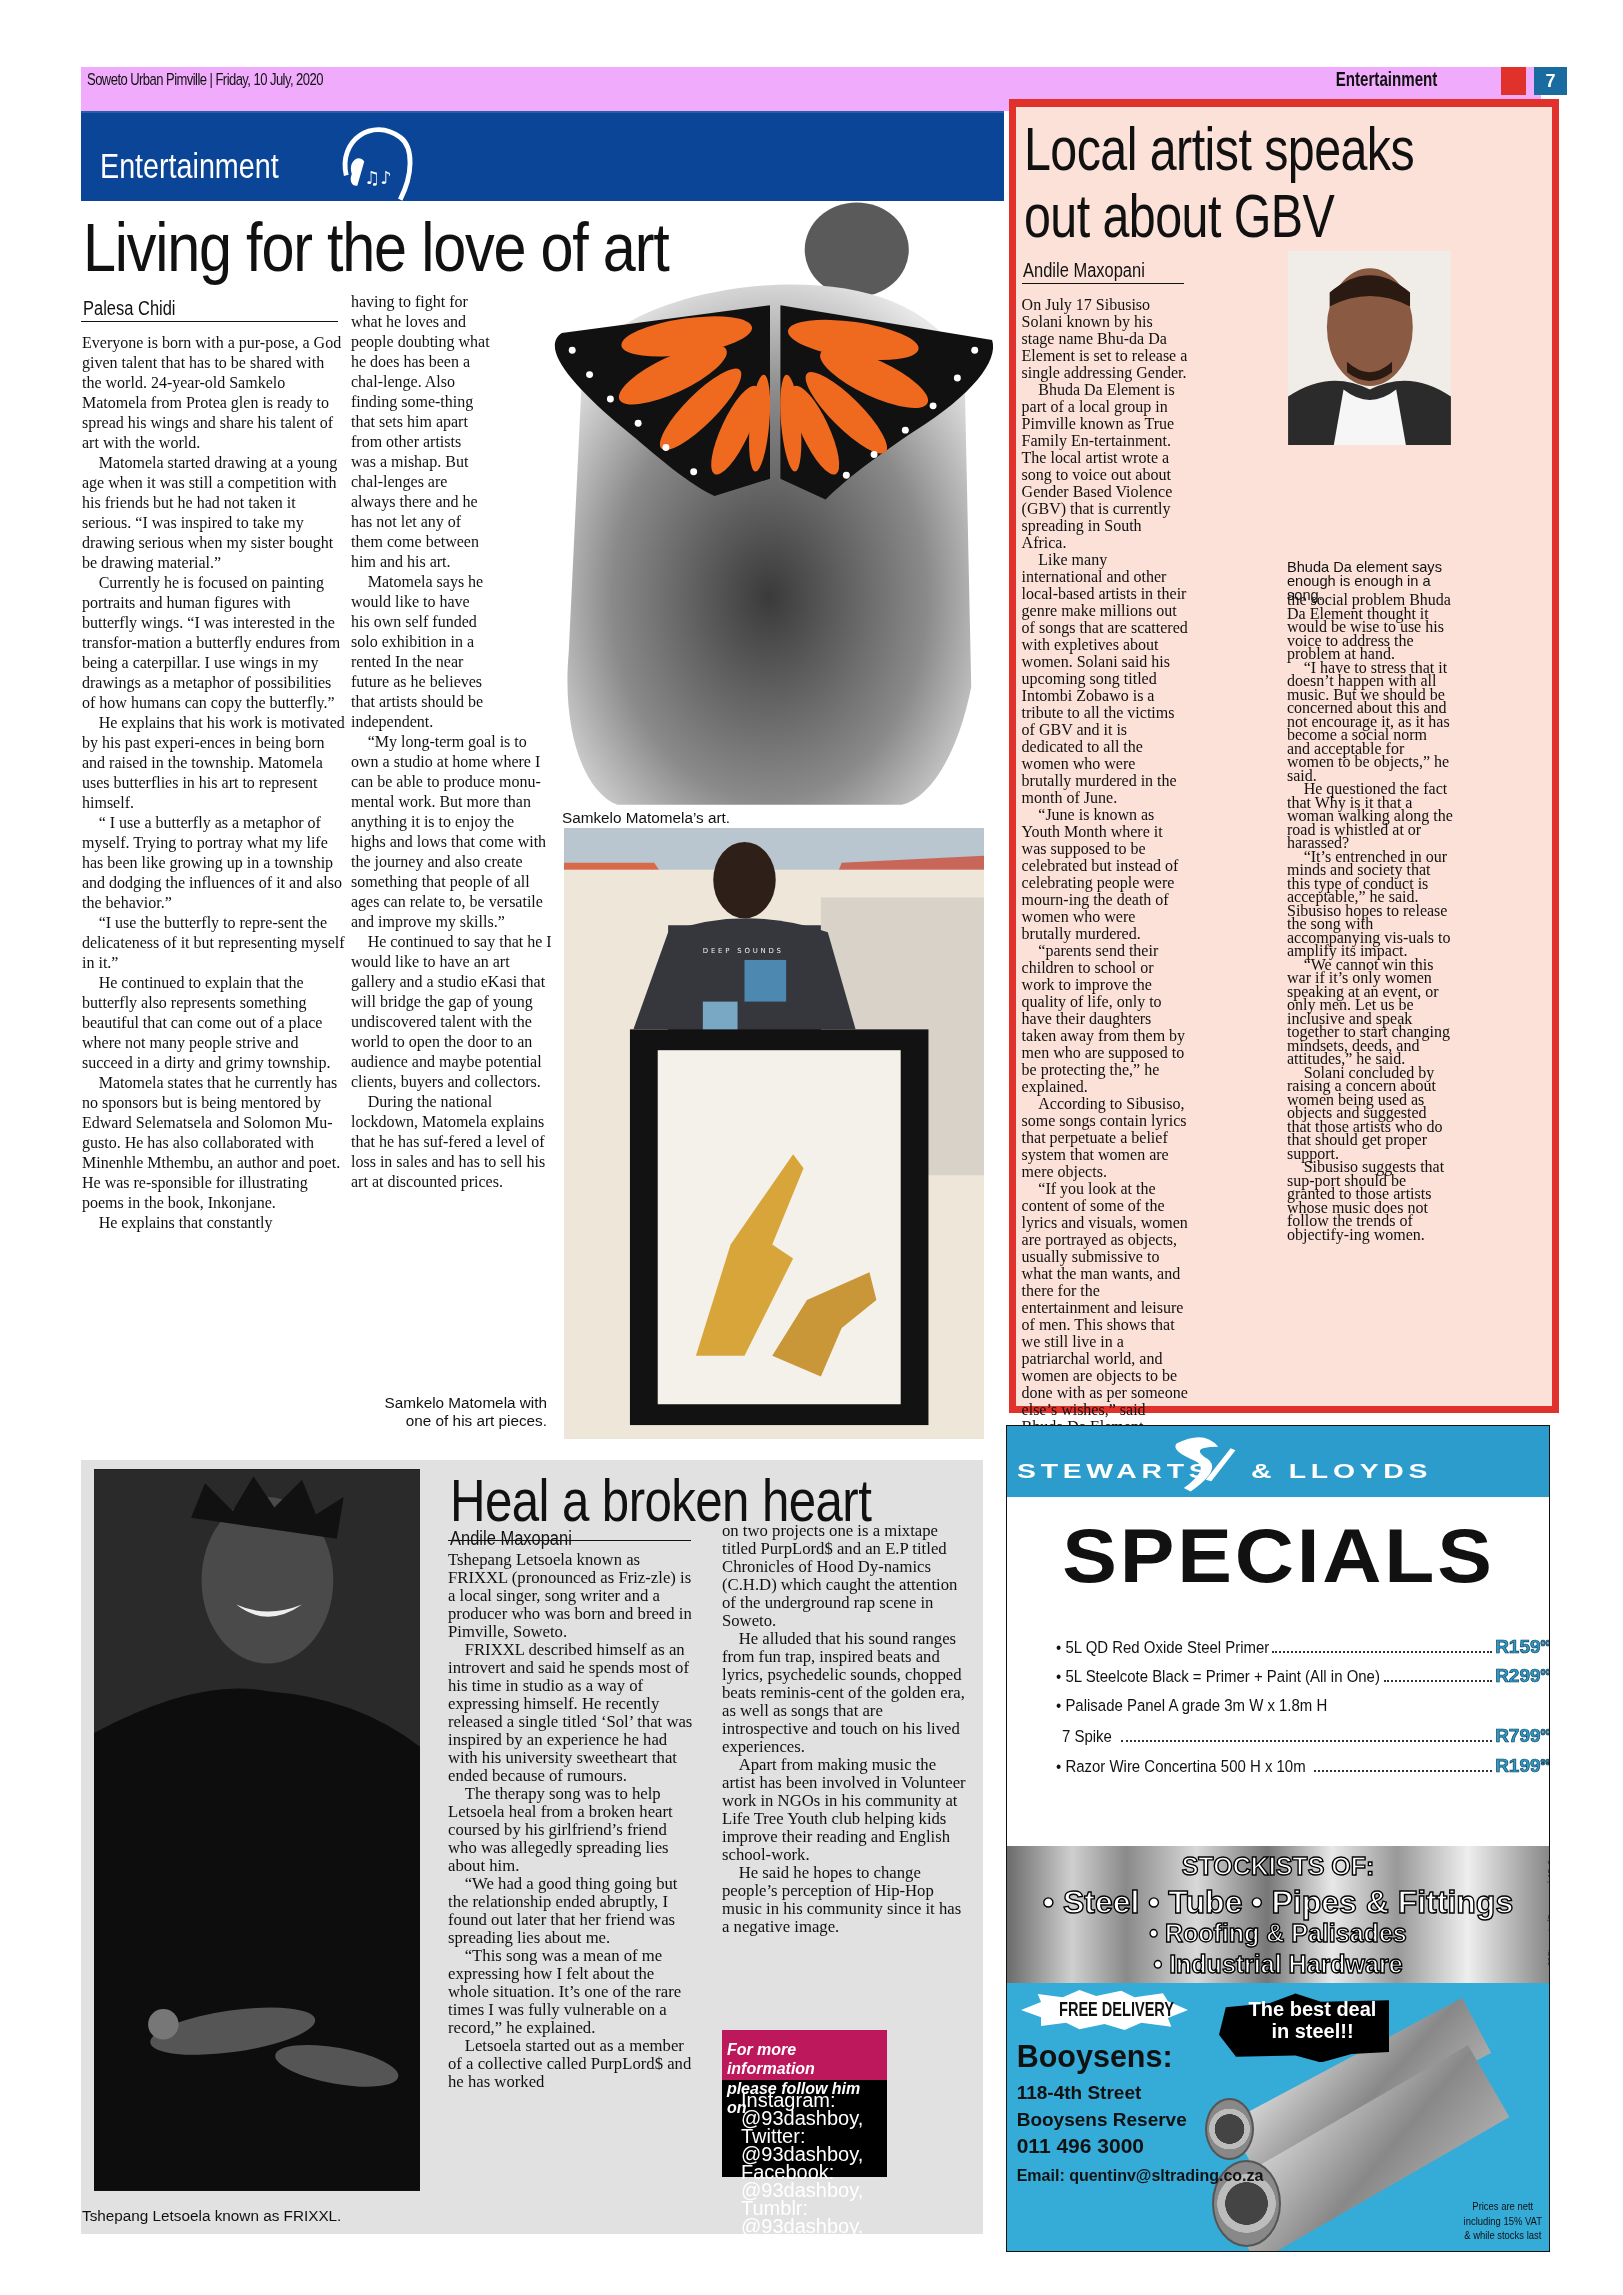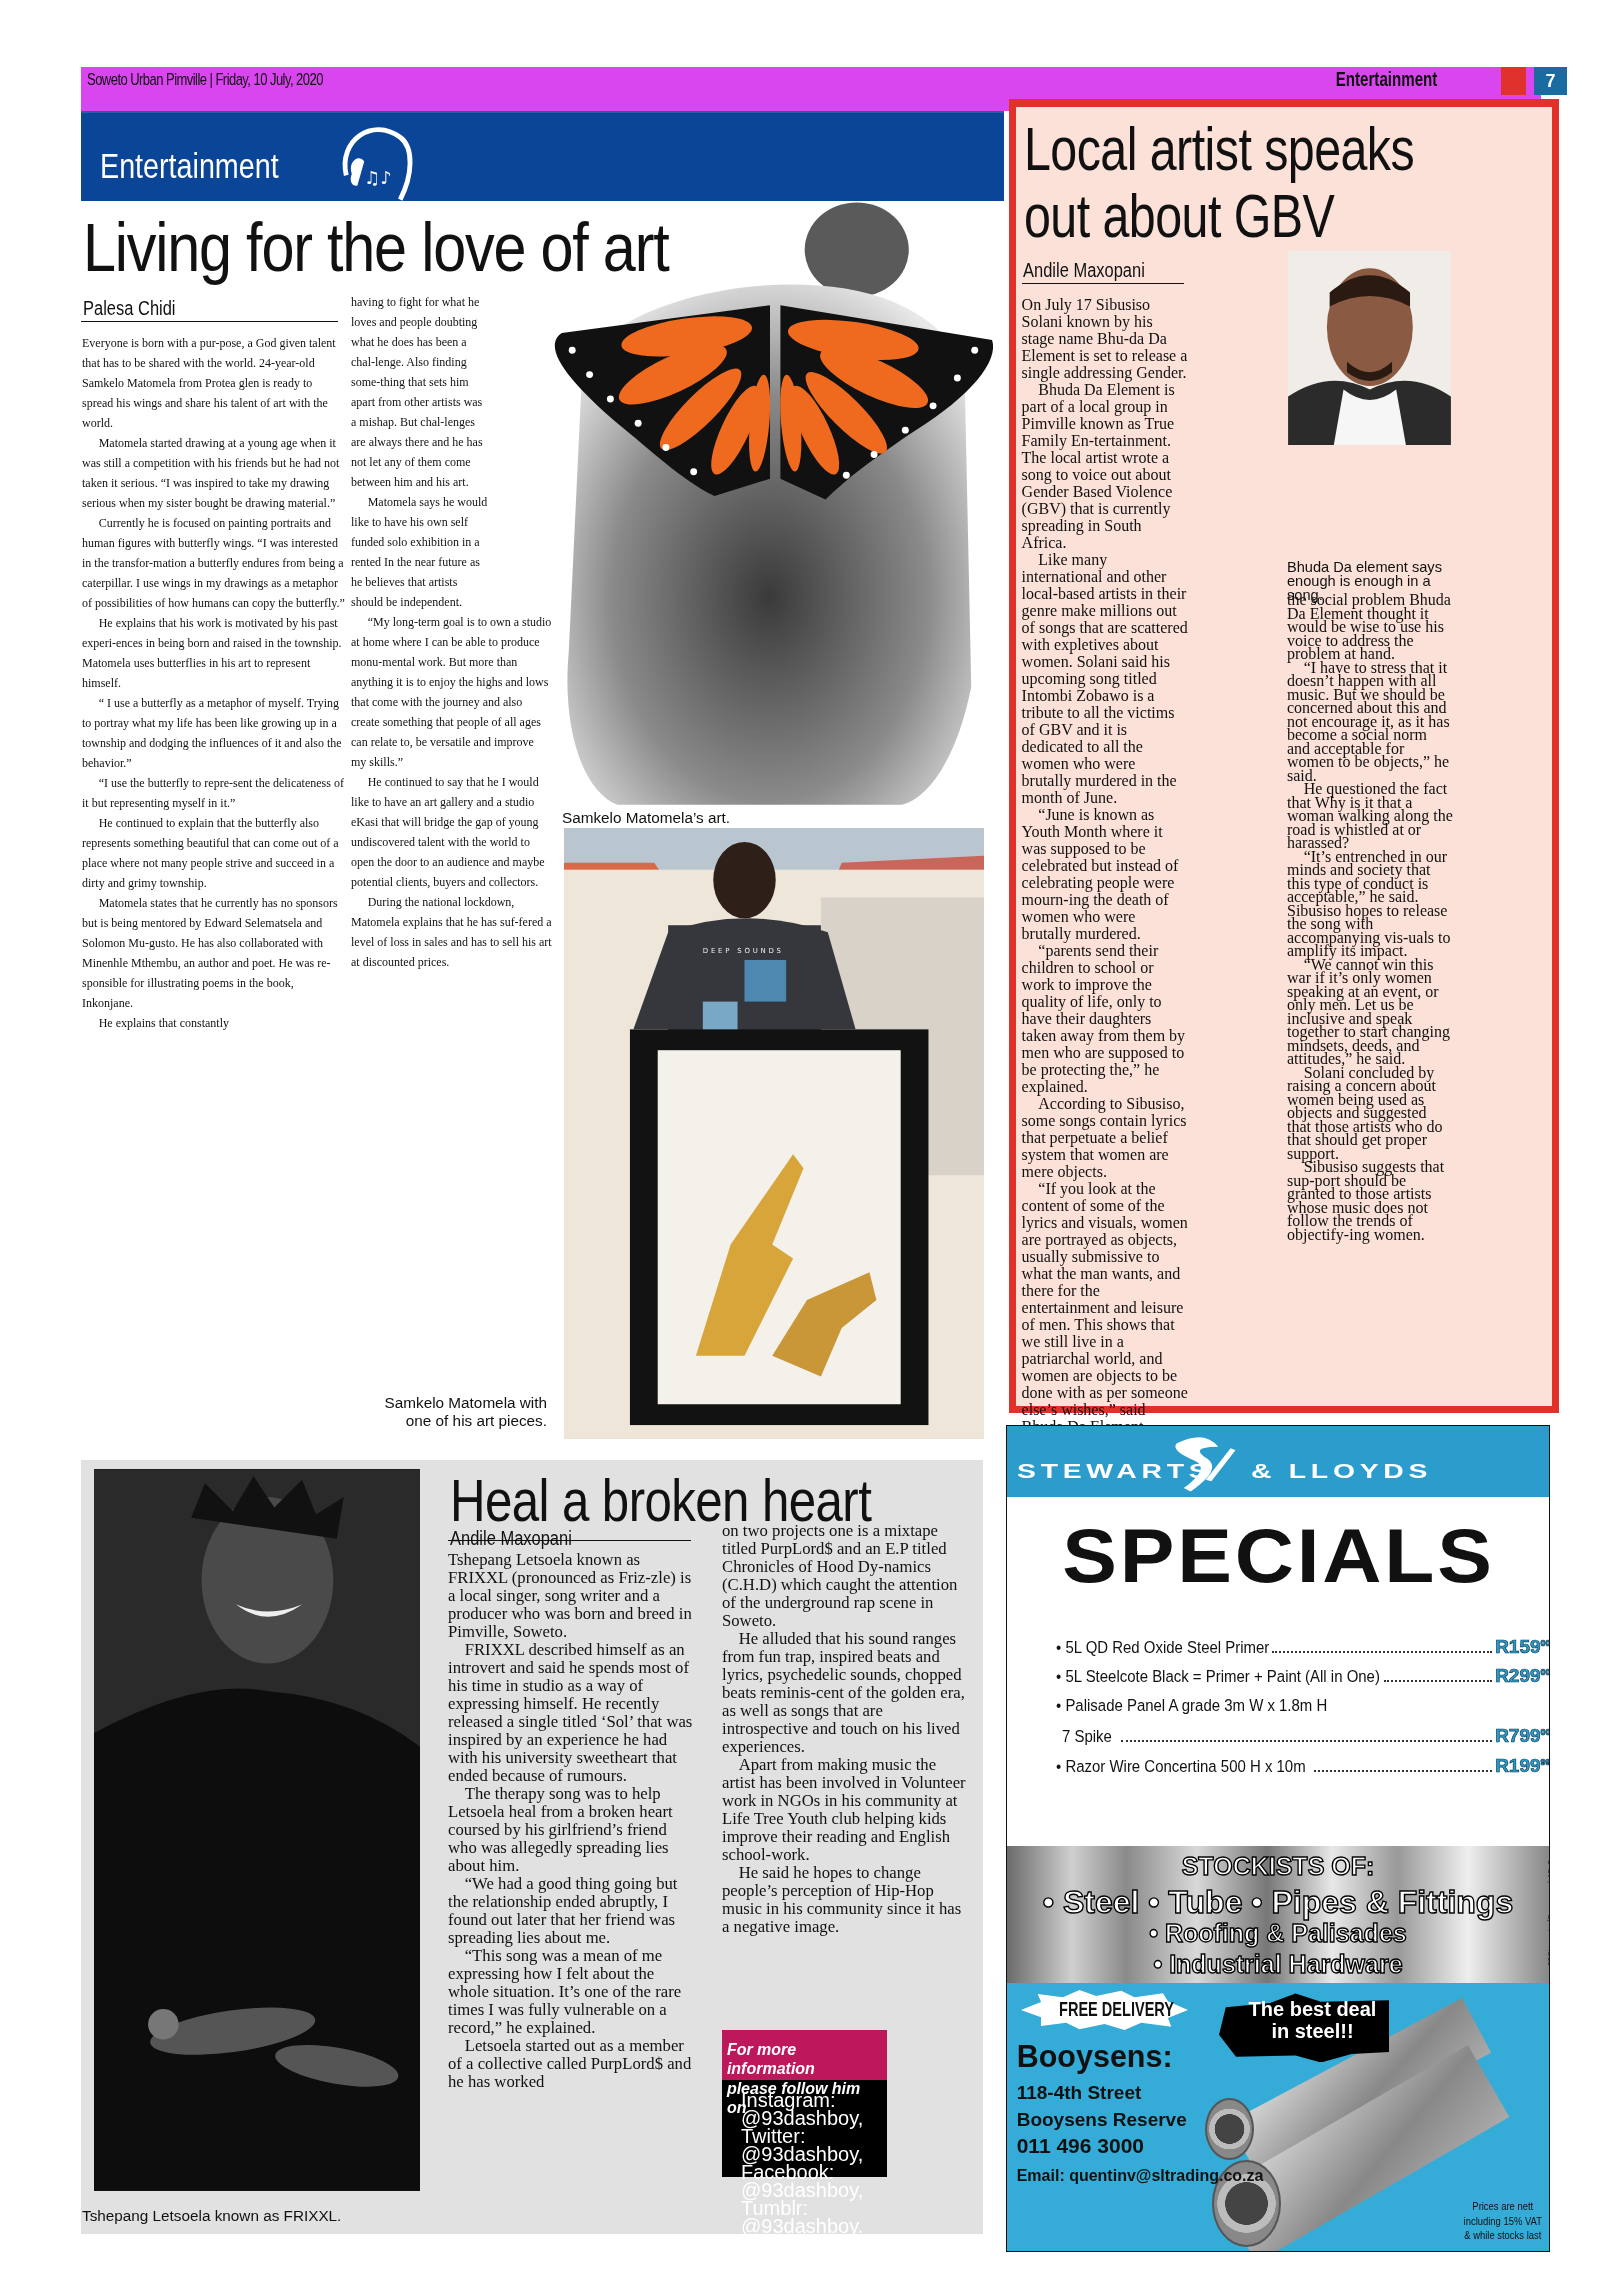--- a/index.html
+++ b/index.html
@@ -2,37 +2,37 @@
 <html style="font-size:11px"><head>
 <meta charset="utf-8">
 <style>
   * { box-sizing: border-box; margin: 0; padding: 0; }
   html, body { width: 1624px; height: 2295px; background: #ffffff; overflow: hidden; }
   body { position: relative; font-family: "Liberation Serif", serif; color: #111; }
 
   .abs { position: absolute; }
 
   
-  .topbar { left: 81px; top: 67px; width: 1460px; height: 44px; background: #d946ef; }
+  .topbar { left: 81px; top: 67px; width: 1460px; height: 44px; background: #f0abfc; }
   .topbar .left { position: absolute; left: 5.6px; top: 2.8px; font-family: "Liberation Sans", sans-serif; font-size: 16.7px; letter-spacing: -0.7px; transform: scaleX(0.78); transform-origin: 0 50%; white-space: nowrap; }
   .topbar .section { position: absolute; right: 104px; top: 1.4px; font-family: "Liberation Sans", sans-serif; font-weight: bold; font-size: 19.4px; transform: scaleX(0.78); transform-origin: 100% 50%; white-space: nowrap; }
   .redtab { left: 1501px; top: 67px; width: 25px; height: 28px; background: #e0322a; }
   .bluetab { left: 1534px; top: 67px; width: 33px; height: 28px; background: #1a6ba0; color: #fff; font-family: "Liberation Sans", sans-serif; font-weight: bold; font-size: 18px; text-align: center; line-height: 28px; }
 
   
   .ent-banner { left: 81px; top: 111px; width: 923px; height: 90px; background: #0a4598; border-top: 2.8px solid #2a5ea8; }
   .ent-banner .lbl { position: absolute; left: 19.4px; top: 33px; color: #fff; font-family: "Liberation Sans", sans-serif; font-size: 35px; transform: scaleX(0.82); transform-origin: 0 0; white-space: nowrap; }
   .ent-banner .hp { position: absolute; left: 250px; top: 7px; width: 90px; height: 83px; }
 
   
   .h1 { left: 83px; top: 208px; font-family: "Liberation Sans", sans-serif; font-size: 69px; letter-spacing: -1.4px; white-space: nowrap; transform: scaleX(0.86); transform-origin: 0 0; }
   .byline { font-family: "Liberation Sans", sans-serif; font-size: 19.4px; transform: scaleX(0.85); transform-origin: 0 0; white-space: nowrap; }
   .rule { position: absolute; height: 1.4px; background: #111; }
 
-  .col { position: absolute; font-size: 12px; line-height: 20px; text-align: left; hyphens: manual; }
+  .col { position: absolute; font-size: 16px; line-height: 20px; text-align: left; hyphens: manual; }
   .col p { text-indent: 0; }
   .col p.in { text-indent: 16.7px; }
 
   
   .art1 { left: 541px; top: 201px; width: 458px; height: 604px; overflow: hidden; }
   .caption { font-family: "Liberation Sans", sans-serif; font-size: 15.3px; color: #111; white-space: nowrap; }
 
   
   .art2 { left: 564px; top: 828px; width: 420px; height: 611px; overflow: hidden; background: #d8d4cc; }
 

